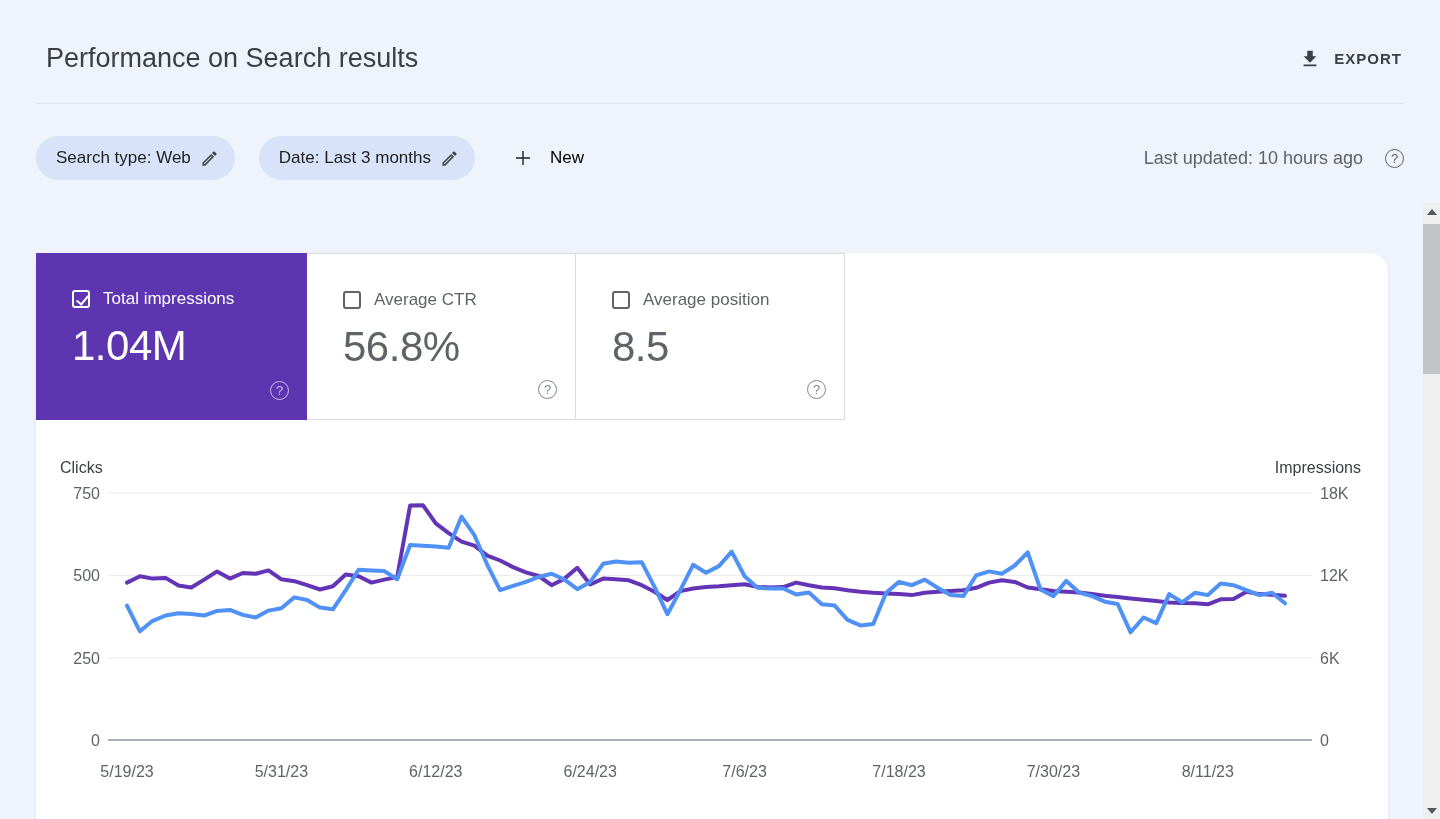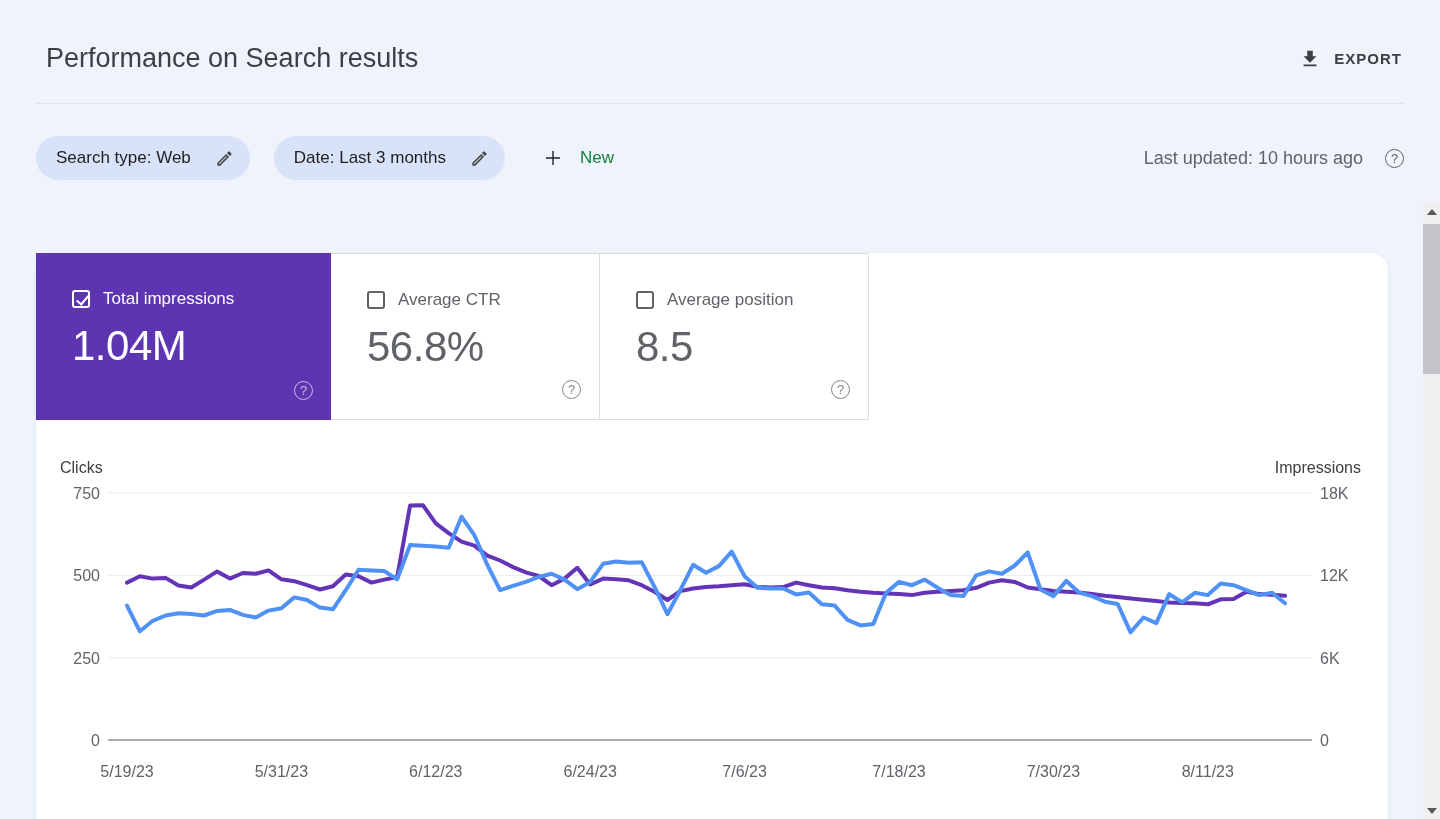--- a/index.html
+++ b/index.html
@@ -17,40 +17,40 @@
   .export { margin-left:auto; display:flex; align-items:center; gap:13px;
             cursor:pointer; padding:6px 2px; }
   .export svg { width:22px; height:22px; fill:#3c4043; }
   .export-label { font-size:15px; font-weight:700; letter-spacing:1px; color:#3c4043; }
   .hdr-divider { position:absolute; top:103px; left:36px; width:1368px; height:1px;
                  background:#dfe2ea; }
   
   .filters { position:absolute; top:136px; left:36px; right:36px; height:44px;
              display:flex; align-items:center; }
   .chip { height:44px; border-radius:22px; background:#d8e2f9; display:inline-flex;
-          align-items:center; gap:24px; padding:0 16px 0 20px; font-size:17px;
+          align-items:center; gap:9px; padding:0 16px 0 20px; font-size:17px;
           color:#1f1f1f; cursor:pointer; margin-right:24px; }
   .chip svg { width:19px; height:19px; fill:#444746; }
   .new-btn { display:inline-flex; align-items:center; gap:15px; margin-left:8px;
              cursor:pointer; padding:8px 4px; }
   .new-btn svg { width:24px; height:24px; fill:#202124; }
-  .new-label { font-size:17px; color:#15803d; }
+  .new-label { font-size:17px; color:#000000; }
   .updated { margin-left:auto; display:flex; align-items:center; gap:22px;
              color:#5f6368; font-size:18px;justify-content:center; }
   .q { width:19px; height:19px; border:1.5px solid currentColor; border-radius:50%;
        display:flex; align-items:center; justify-content:center; font-size:13px;
        flex:none; cursor:pointer; }
   .q::after { content:'?'; }
   
   .card { position:absolute; top:253px; left:36px; width:1352px; height:600px;
           background:#fff; border-radius:18px 18px 0 0;
           box-shadow:0 1px 3px rgba(60,64,67,.10); }
   .mrow { display:flex; height:167px; }
   .mcell { width:269px; padding:36px 0 0 36px; position:relative; cursor:pointer; }
-  .mcell.w2 { width:295px; }
+  .mcell.w2 { width:271px; }
   .mcell .lblrow { display:flex; align-items:center; gap:13px; }
   .cb { width:18px; height:18px; border:2px solid #5f6368; border-radius:3px;
         position:relative; flex:none; cursor:pointer; }
   .mlabel { font-size:17px; color:#5f6368; }
   .mvalue { font-size:42px; font-weight:400; color:#5f6368; margin-top:13px;
             letter-spacing:-0.5px; }
   .mcell .q { position:absolute; right:18px; bottom:20px; color:#80868b; }
   .mcell.checked { color:#fff; }
   .mcell.checked .mlabel, .mcell.checked .mvalue { color:#fff; }
   .mcell.checked .cb { border-color:#fff; }

